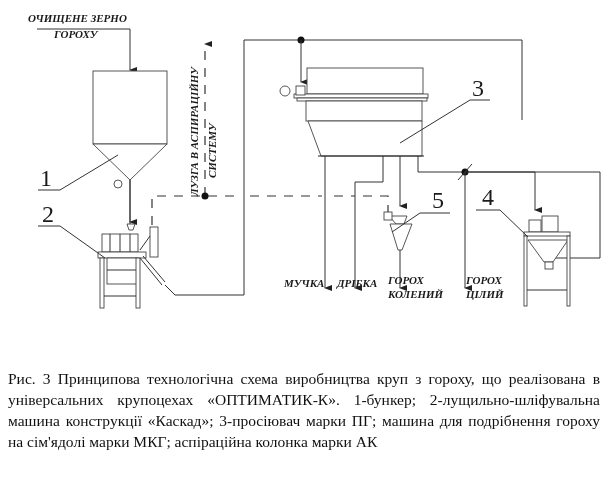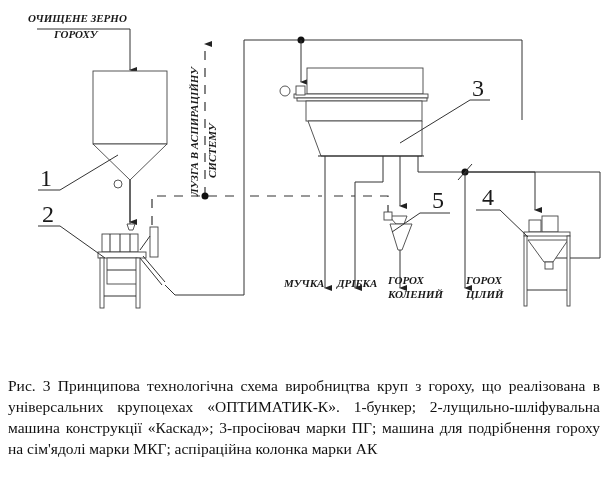--- a/index.html
+++ b/index.html
@@ -4,21 +4,21 @@
   <style>
     html, body { margin: 0; padding: 0; background: #ffffff; }
     body { width: 608px; height: 487px; position: relative; overflow: hidden; }
     #diagram { position: absolute; left: 0; top: 0; width: 608px; height: 340px; }
     svg text { fill: #1a1a1a; }
     .flowlabel { font-family: "Liberation Serif", serif; font-style: italic; font-weight: bold; font-size: 11px; }
     .numlabel { font-family: "Liberation Serif", serif; font-size: 24px; }
     .caption {
       position: absolute; left: 8px; top: 368px; width: 592px;
       font-family: "Liberation Serif", serif; font-size: 15.5px; line-height: 21px;
-      color: #111; text-align: justify; margin-top: 7px;
+      color: #111; text-align: justify;
     }
     .ln { stroke: #333; stroke-width: 1; fill: none; }
     .thick { stroke: #222; stroke-width: 1.2; fill: none; }
     .dash { stroke: #333; stroke-width: 1.2; fill: none; stroke-dasharray: 9 8; }
     .eq { stroke: #444; stroke-width: 0.9; fill: #fff; }
   </style>
 </head>
 <body>
 
 <svg id="diagram" viewBox="0 0 608 340" xmlns="http://www.w3.org/2000/svg">

